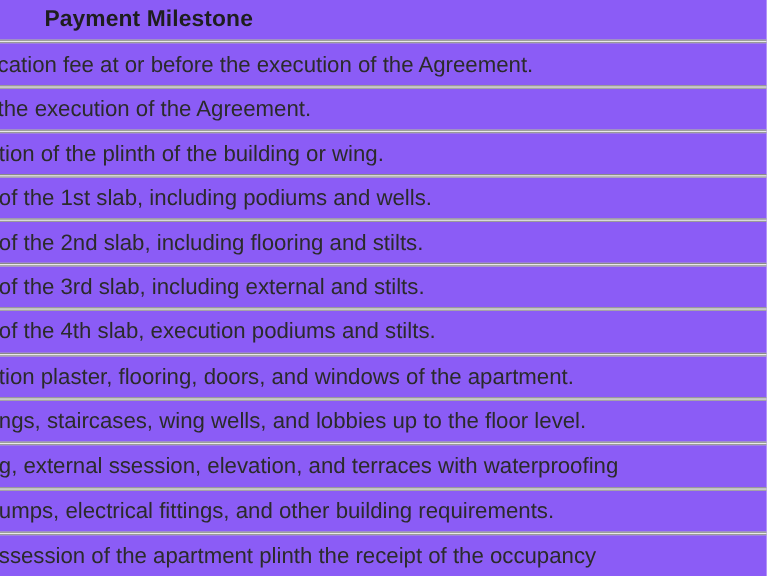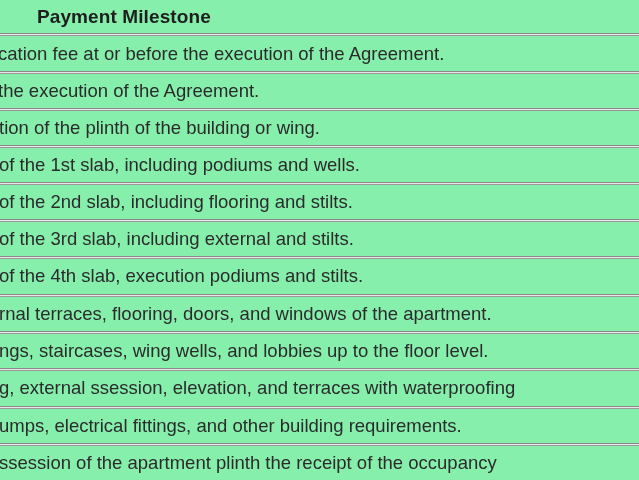--- a/index.html
+++ b/index.html
@@ -8,21 +8,21 @@
       width: 639px;
       height: 480px;
       overflow: hidden;
       background: #ffffff;
     }
     .doc {
       position: relative;
       width: 639px;
       height: 480px;
       overflow: hidden;
-      background: #86efac;
+      background: #8b5cf6;
       font-family: "Liberation Sans", sans-serif;
       color: #2a2a2a;
     }
     .header {
       position: absolute;
       left: 0;
       top: 0;
       height: 34px;
       width: 700px;
     }
@@ -98,21 +98,21 @@
     <span class="row-text" style="left:-1px">of the 3rd slab, including external and stilts.</span>
   </div>
 
   <div class="rule" style="top:256px"></div>
   <div class="row" style="top:258px">
     <span class="row-text" style="left:-1px">of the 4th slab, execution podiums and stilts.</span>
   </div>
 
   <div class="rule" style="top:294px"></div>
   <div class="row" style="top:296px">
-    <span class="row-text" style="left:-1px">rnal terraces, flooring, doors, and windows of the apartment.</span>
+    <span class="row-text" style="left:-1px">tion plaster, flooring, doors, and windows of the apartment.</span>
   </div>
 
   <div class="rule" style="top:331px"></div>
   <div class="row" style="top:333px">
     <span class="row-text" style="left:-1px">ngs, staircases, wing wells, and lobbies up to the floor level.</span>
   </div>
 
   <div class="rule" style="top:368px"></div>
   <div class="row" style="top:370px">
     <span class="row-text" style="left:-1px">g, external ssession, elevation, and terraces with waterproofing</span>

